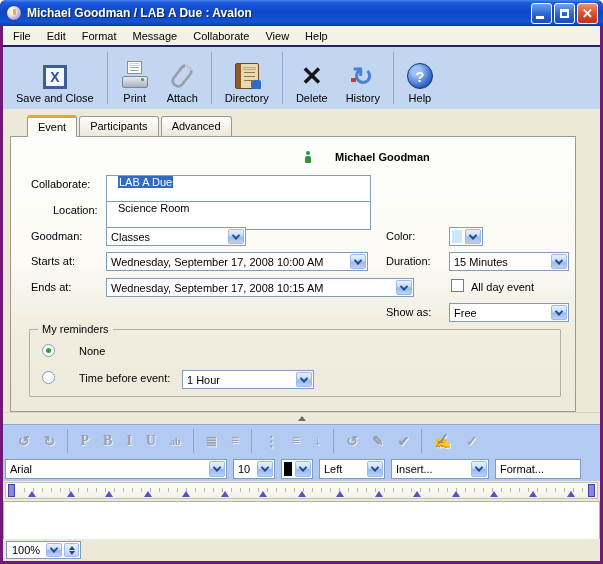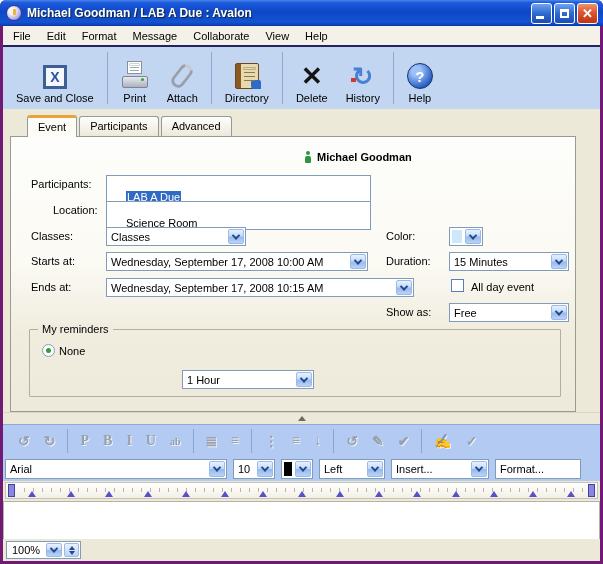--- a/index.html
+++ b/index.html
@@ -79,49 +79,49 @@
   .tab { height:20px; padding:3px 10px 2px 10px; margin-right:2px; border:1px solid #919b9c;
     border-bottom:none; border-radius:3px 3px 0 0;
     background:linear-gradient(180deg,#fefefb,#ece9da); }
   .tab.active { height:22px; background:#fcfbf6; border-top:3px solid #e8a33d; margin-bottom:-1px; }
   .panel { flex:1; border:1px solid #9a9a8e; position:relative;
     background:linear-gradient(180deg,#fdfdfb 0%,#fbfaf4 45%,#f0edde 72%,#edeadb 100%); }
   .row-label { position:absolute; left:20px; }
   .r-label { position:absolute; left:375px; }
 
   .invite { top:16px; }
-  .inviter { position:absolute; left:293px; top:14px; display:flex; align-items:flex-start; gap:5px; }
+  .inviter { position:absolute; left:293px; top:14px; display:flex; align-items:flex-start; gap:23px; }
   .person-ic { width:8px; height:12px; position:relative; }
   .person-ic::before { content:""; position:absolute; left:2px; top:0; width:4px; height:4px;
     border-radius:50%; background:#2e9440; }
   .person-ic::after { content:""; position:absolute; left:1px; top:5px; width:6px; height:7px;
     border-radius:2px 2px 1px 1px; background:#2e9440; }
   .inviter b { font-size:11px; }
 
   .tf { position:absolute; height:29px; background:#fff; border:1px solid #7f9db9;
-    display:flex; align-items:flex-end; padding:0 19px; overflow:hidden; white-space:nowrap; }
+    display:flex; align-items:flex-start; padding:0 11px; overflow:hidden; white-space:nowrap; }
   .sel { background:#316ac5; color:#fff; padding:0 1px; }
 
   .combo { position:absolute; height:19px; background:#fff; border:1px solid #7f9db9;
     display:flex; align-items:stretch; overflow:hidden; }
   .combo .val { flex:1; display:flex; align-items:center; padding:0 4px; white-space:nowrap; overflow:hidden;text-align:center; }
   .cbtn { width:16px; margin:1px; border:1px solid #9cb9ec; border-radius:2px;
     display:flex; align-items:center; justify-content:center;
     background:linear-gradient(180deg,#e9f2fe 0%,#c3d9f7 48%,#96b8ec 52%,#bcd3f3 100%); }
   .chev { display:block; width:6px; height:6px; border-left:2px solid #21498f;
     border-bottom:2px solid #21498f; transform:rotate(-45deg) translate(1px,-1px); }
   .swatch { flex:1; margin:2px; background:#cde8fa; }
 
   .checkbox { position:absolute; width:13px; height:13px; background:#fff; border:1px solid #5a7fb8; }
   .chk-label { position:absolute; }
 
   .groupbox { position:absolute; left:18px; right:14px; top:192px; height:68px;
     border:1px solid #b2afa0; border-radius:1px; }
   .gb-legend { position:absolute; left:8px; top:-7px; background:#f0ede0; padding:0 4px; }
-  .radio-row { position:absolute; display:flex; align-items:center; gap:4px;text-align:right; }
+  .radio-row { position:absolute; display:flex; align-items:center; gap:24px;text-align:right; }
   .radio { width:13px; height:13px; border-radius:50%; background:#fff; border:1px solid #7f9db9;
     display:flex; align-items:center; justify-content:center; }
   .radio.on::after { content:""; width:5px; height:5px; border-radius:50%; background:#2f9e3f; }
 
   
   .splitter { flex:0 0 12px; background:#ece9d8; border-top:1px solid #d8d5c4; display:flex;
     align-items:center; justify-content:center; }
   .split-grip { width:0; height:0; border-left:4px solid transparent; border-right:4px solid transparent;
     border-bottom:5px solid #6b6b60; }
 
@@ -264,31 +264,31 @@
         <div class="tab">Participants</div>
         <div class="tab">Advanced</div>
       </div>
       <div class="panel">
 
         <span class="inviter">
           <span class="person-ic"></span>
           <b>Michael Goodman</b>
         </span>
 
-        <span class="row-label" style="top:41px;">Participants:</span>
+        <span class="row-label" style="top:41px;">Collaborate:</span>
         <div class="tf" style="left:95px; top:38px; width:265px;">
           <span class="sel">LAB A Due</span>
         </div>
 
         <span class="row-label" style="top:67px;margin-left:22px;">Location:</span>
-        <div class="tf" style="left:95px; top:64px; width:265px;text-decoration:underline;">
+        <div class="tf" style="left:95px; top:64px; width:265px;">
           <span>Science Room</span>
         </div>
 
-        <span class="row-label" style="top:93px;">Classes:</span>
+        <span class="row-label" style="top:93px;">Goodman:</span>
         <div class="combo" style="left:95px; top:90px; width:140px;">
           <span class="val">Classes</span>
           <span class="cbtn">
               <span class="chev"></span>
             </span>
         </div>
         <span class="r-label" style="top:93px;">Color:</span>
         <div class="combo" style="left:438px; top:90px; width:34px;">
           <span class="swatch"></span>
           <span class="cbtn">
@@ -327,20 +327,24 @@
           <span class="cbtn">
               <span class="chev"></span>
             </span>
         </div>
 
         <div class="groupbox">
           <span class="gb-legend">My reminders</span>
           <div class="radio-row" style="left:12px; top:14px;">
             <span class="radio on"></span>
             <span>None</span>
+          </div>
+          <div class="radio-row" style="left:12px; top:41px;">
+            <span class="radio"></span>
+            <span>Time before event:</span>
           </div>
           <div class="combo" style="left:152px; top:40px; width:132px;">
             <span class="val">1 Hour</span>
             <span class="cbtn">
                 <span class="chev"></span>
               </span>
           </div>
         </div>
 
       </div>

